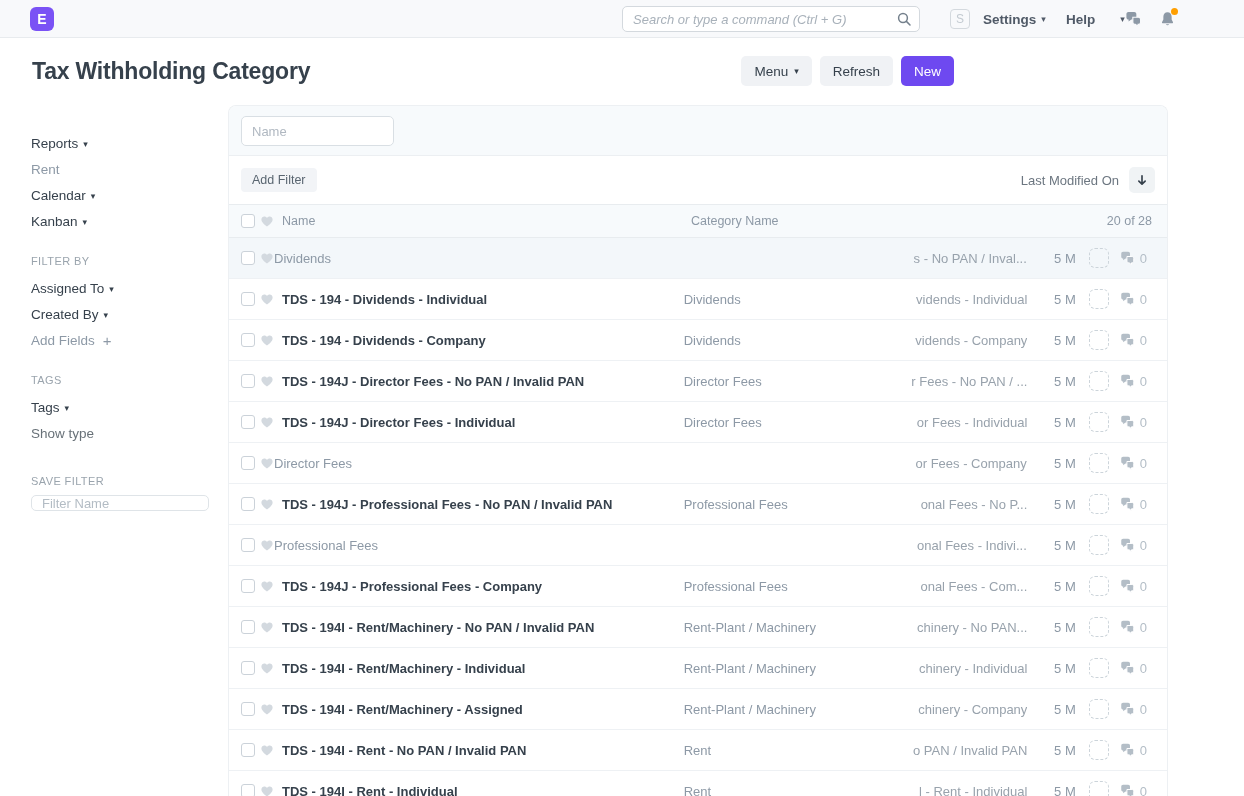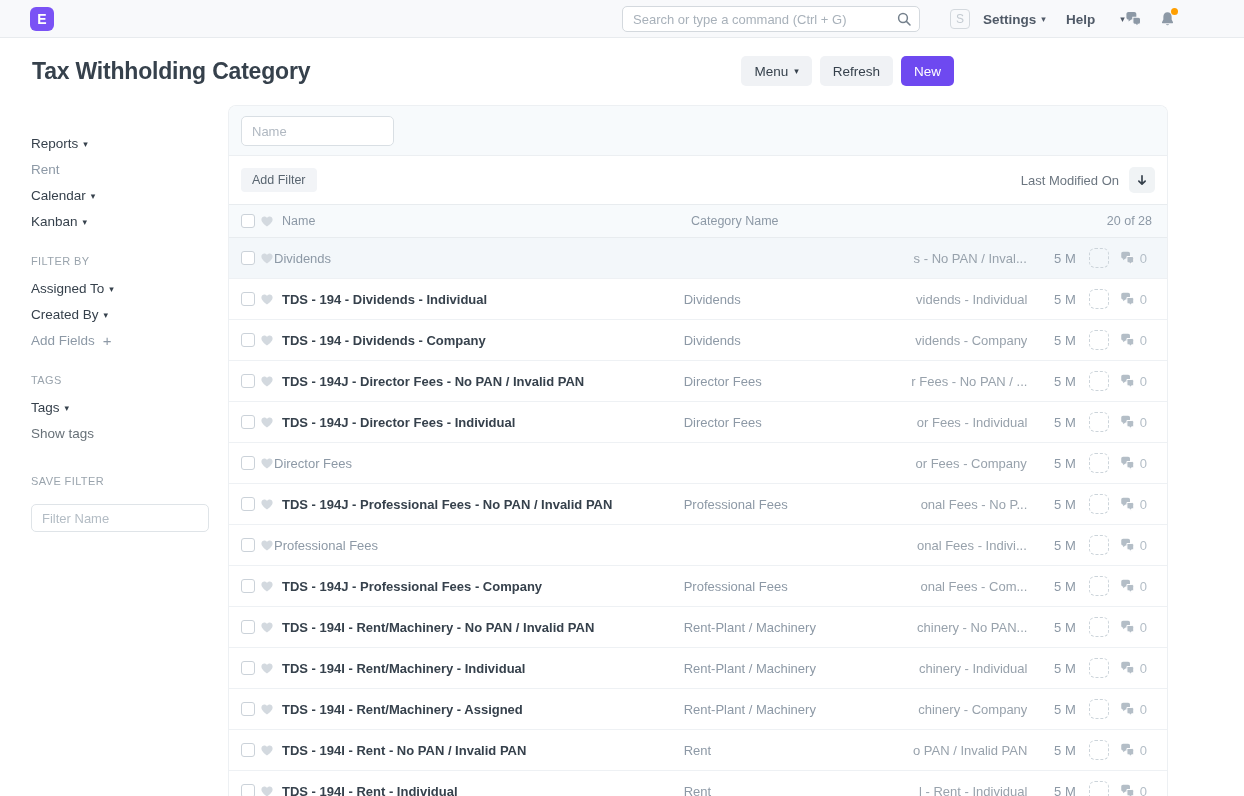--- a/index.html
+++ b/index.html
@@ -8,21 +8,21 @@
 
   
   .navbar { position:absolute; top:0; left:0; width:1244px; height:38px;
     background:#f8f9fb; border-bottom:1px solid #e8ebee; z-index:10; }
   .logo { position:absolute; left:30px; top:7px; width:24px; height:24px; border-radius:6px;
     background:#7a52f5; color:#fff; font-weight:700; font-size:14px;
     display:flex; align-items:center; justify-content:center; cursor:pointer; }
   .search-wrap { position:absolute; left:622px; top:6px; width:298px; height:26px; }
   .search-wrap input { width:100%; height:100%; border:1px solid #d4d9de; border-radius:5px;
     background:#fff; font-size:13px; color:#74808c; padding:0 30px 0 10px;
-    font-family:inherit; outline:none; }
+    font-family:inherit; outline:none;font-style:italic; }
   .search-wrap input::placeholder { color:#a8b1ba; }
   .search-icon { position:absolute; right:8px; top:5px; width:16px; height:16px; }
   .session-badge { position:absolute; left:950px; top:9px; width:20px; height:20px;
     border:1.5px solid #d4d9de; border-radius:4px; color:#c3cad1; font-size:12px;
     display:flex; align-items:center; justify-content:center; cursor:pointer; }
   .nav-link { position:absolute; top:0; height:38px; display:flex; align-items:center;
     gap:5px; font-size:13.5px; font-weight:700; color:#505a67; cursor:pointer; }
   .nav-settings { left:983px; }
   .nav-help { left:1066px;gap:25px; }
   .caret { font-size:9px; color:inherit; line-height:1; }
@@ -45,21 +45,21 @@
   .btn-primary { background:#6e49f0; color:#fff; }
 
   
   .sidebar { position:absolute; top:104px; left:0; width:228px; bottom:0;
     padding:26px 20px 0 31px; font-size:13.5px; }
   .side-item { display:flex; align-items:center; gap:5px; height:26px; color:#36414c; cursor:pointer; }
   .side-item.muted { color:#8d99a6; }
   .side-item .caret { color:#36414c; margin-top:2px; }
   .side-heading { font-size:11px; color:#9aa4ad; letter-spacing:0.4px; margin:21px 0 8px 0; }
   .side-plus { color:#8d99a6; font-size:15px; margin-left:3px; }
-  .filter-name-input { margin-top:9px; width:178px; height:28px; border:1px solid #dfe4e8;
+  .filter-name-input { width:178px; height:16px; border:1px solid #dfe4e8;
     border-radius:5px; font-size:13px; padding:0 10px; color:#74808c; outline:none; font-family:inherit; }
   .filter-name-input::placeholder { color:#b3bcc4; }
 
   
   .main-card { position:absolute; top:105px; left:228px; width:940px; bottom:-2px;
     background:#fff; border:1px solid #edf0f3; border-bottom:none;
     border-radius:8px 8px 0 0; overflow:hidden; }
   .filter-section { height:50px; background:#f7fafc; border-bottom:1px solid #eceff2;
     padding:10px 12px; }
   .name-input { width:153px; height:30px; border:1px solid #d9dfe4; border-radius:5px;
@@ -192,21 +192,21 @@
     <span>Add Fields</span>
     <span class="side-plus">+</span>
   </div>
 
   <div class="side-heading">TAGS</div>
   <div class="side-item">
     <span>Tags</span>
     <span class="caret">▾</span>
   </div>
   <div class="side-item" style="color:#687178;">
-    <span>Show tags</span>
+    <span>Show type</span>
   </div>
 
   <div class="side-heading" style="margin-top:29px;">SAVE FILTER</div>
   <input type="text" class="filter-name-input" placeholder="Filter Name" style="">
 </div>
 
 <div class="main-card">
 
   <div class="filter-section">
     <input type="text" class="name-input" placeholder="Name" style="">

